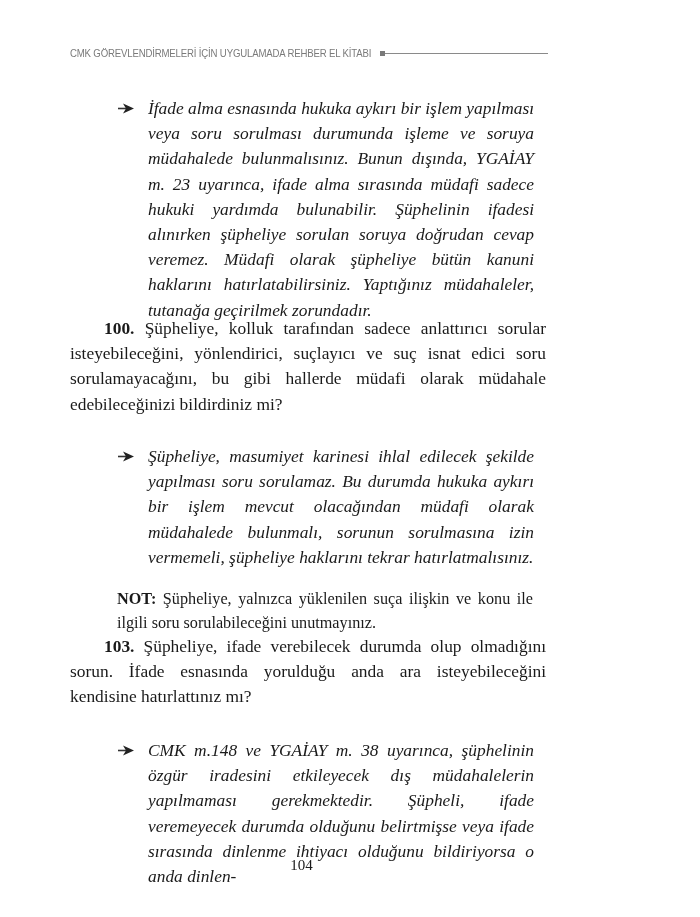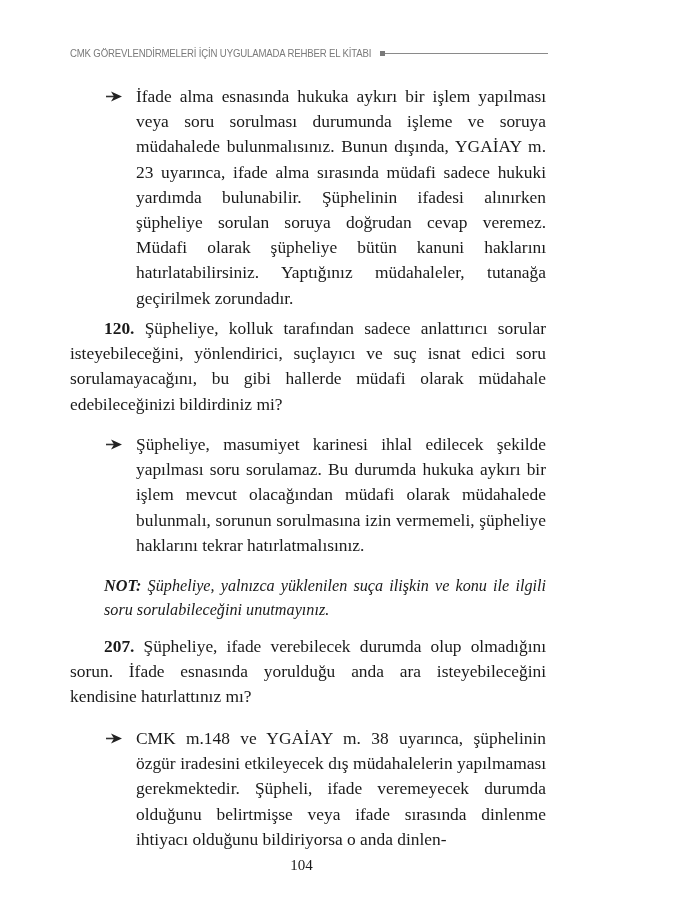--- a/index.html
+++ b/index.html
@@ -51,44 +51,44 @@
       left: 70px;
       top: 84px;
       width: 476px;
       font-size: 17.4px;
       line-height: 25.2px;
     }
     .bullet {
       position: relative;
       padding-left: 66px;
       text-align: justify;
-      margin: 0;
+      margin: 12px;
+      font-style: italic;
     }
     .bullet .arrow {
       position: absolute;
       left: 34px;
       top: 1px;
       width: 20px;
       height: 22px;
     }
     .bullet .arrow svg {
       display: block;
     }
     .para {
       margin: 0;
       text-align: justify;
       text-indent: 34px;
     }
     .para .num {
       font-weight: bold;
     }
     .note {
-      margin: 0;
+      margin: 13px;
       padding-left: 34px;
-      font-style: italic;
       font-size: 16.2px;
       line-height: 24px;
       text-align: justify;
     }
     .note .note-label {
       font-weight: bold;
     }
     .b1 { position: absolute; top: 0; left: 0; right: 0; }
     .q120 { position: absolute; top: 232px; left: 0; right: 0; }
     .b2 { position: absolute; top: 348px; left: 0; right: 0; }
@@ -121,35 +121,35 @@
   <p class="bullet b1">
     <span class="arrow">
       <svg width="20" height="22" viewBox="0 0 20 22">
         <path d="M2 11.5 L10 11.5" stroke="#333" stroke-width="1.6" fill="none"></path>
         <path d="M7 6.5 L18 11.5 L7 16.5 L10 11.5 Z" fill="#222"></path>
       </svg>
     </span>
     <span>İfade alma esnasında hukuka aykırı bir işlem yapılması veya soru sorulması durumunda işleme ve soruya müdahalede bulunmalısınız. Bunun dışında, YGAİAY m. 23 uyarınca, ifade alma sırasında müdafi sadece hukuki yardımda bulunabilir. Şüphelinin ifadesi alınırken şüpheliye sorulan soruya doğrudan cevap veremez. Müdafi olarak şüpheliye bütün kanuni haklarını hatırlatabilirsiniz. Yaptığınız müdahaleler, tutanağa geçirilmek zorundadır.</span>
   </p>
 
-  <p class="para q120"><span class="num">120.</span><span> Şüpheliye, kolluk tarafından sadece anlattırıcı sorular isteyebileceğini, yönlendirici, suçlayıcı ve suç isnat edici soru sorulamayacağını, bu gibi hallerde müdafi olarak müdahale edebileceğinizi bildirdiniz mi?</span></p>
+  <p class="para q120"><span class="num">100.</span><span> Şüpheliye, kolluk tarafından sadece anlattırıcı sorular isteyebileceğini, yönlendirici, suçlayıcı ve suç isnat edici soru sorulamayacağını, bu gibi hallerde müdafi olarak müdahale edebileceğinizi bildirdiniz mi?</span></p>
 
   <p class="bullet b2">
     <span class="arrow">
       <svg width="20" height="22" viewBox="0 0 20 22">
         <path d="M2 11.5 L10 11.5" stroke="#333" stroke-width="1.6" fill="none"></path>
         <path d="M7 6.5 L18 11.5 L7 16.5 L10 11.5 Z" fill="#222"></path>
       </svg>
     </span>
     <span>Şüpheliye, masumiyet karinesi ihlal edilecek şekilde yapılması soru sorulamaz. Bu durumda hukuka aykırı bir işlem mevcut olacağından müdafi olarak müdahalede bulunmalı, sorunun sorulmasına izin vermemeli, şüpheliye haklarını tekrar hatırlatmalısınız.</span>
   </p>
 
   <p class="note n1"><span class="note-label">NOT:</span><span> Şüpheliye, yalnızca yüklenilen suça ilişkin ve konu ile ilgili soru sorulabileceğini unutmayınız.</span></p>
 
-  <p class="para q121"><span class="num">207.</span><span> Şüpheliye, ifade verebilecek durumda olup olmadığını sorun. İfade esnasında yorulduğu anda ara isteyebileceğini kendisine hatırlattınız mı?</span></p>
+  <p class="para q121"><span class="num">103.</span><span> Şüpheliye, ifade verebilecek durumda olup olmadığını sorun. İfade esnasında yorulduğu anda ara isteyebileceğini kendisine hatırlattınız mı?</span></p>
 
   <p class="bullet b3">
     <span class="arrow">
       <svg width="20" height="22" viewBox="0 0 20 22">
         <path d="M2 11.5 L10 11.5" stroke="#333" stroke-width="1.6" fill="none"></path>
         <path d="M7 6.5 L18 11.5 L7 16.5 L10 11.5 Z" fill="#222"></path>
       </svg>
     </span>
     <span>CMK m.148 ve YGAİAY m. 38 uyarınca, şüphelinin özgür iradesini etkileyecek dış müdahalelerin yapılmaması gerekmektedir. Şüpheli, ifade veremeyecek durumda olduğunu belirtmişse veya ifade sırasında dinlenme ihtiyacı olduğunu bildiriyorsa o anda dinlen-</span>
   </p>

